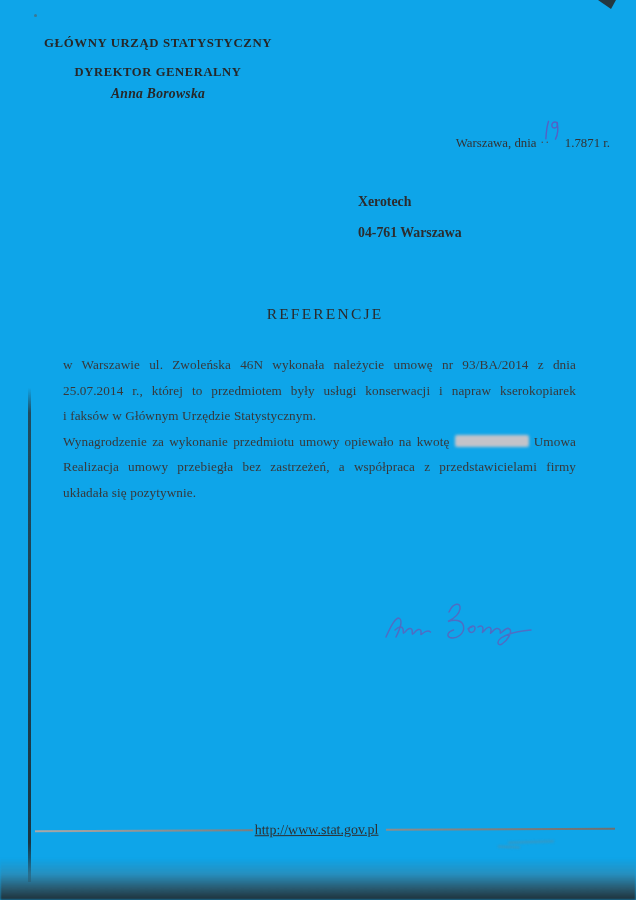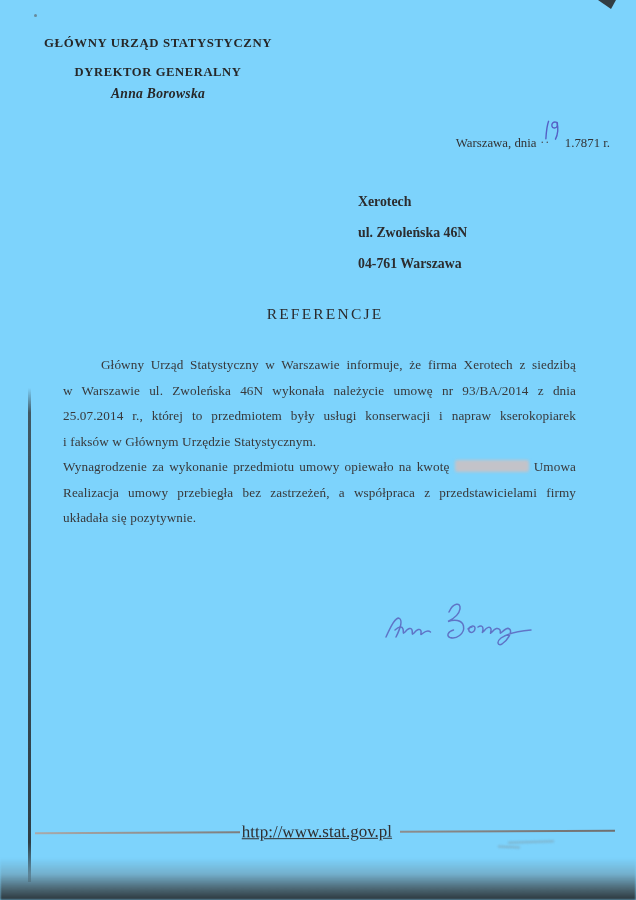--- a/index.html
+++ b/index.html
@@ -1,20 +1,20 @@
 <!DOCTYPE html>
 <html lang="pl"><head>
 <meta charset="utf-8">
 <style>
   * { margin:0; padding:0; box-sizing:border-box; }
   html,body { background:#ffffff; }
   body { font-family:"Liberation Serif","DejaVu Serif",serif; }
   .sheet {
     position:relative; width:636px; height:900px; margin:0 auto;
-    background:#7dd3fc; overflow:hidden; color:#3a3a3c;
+    background:#0ea5e9; overflow:hidden; color:#3a3a3c;
   }
 
   
   .letterhead { position:absolute; left:44px; top:36px; text-align:center; color:#272728; }
   .lh-org   { font-size:12.8px; font-weight:bold; letter-spacing:.6px; }
   .lh-dept  { font-size:12.6px; font-weight:bold; letter-spacing:.6px; margin-top:14px; }
   .lh-name  { font-size:13.6px; font-weight:bold; font-style:italic; margin-top:6px; letter-spacing:.3px; }
 
   
   .dateline { position:absolute; right:26px; top:101px; font-size:12.8px; color:#333335; white-space:nowrap;margin-top:32px; }
@@ -40,21 +40,21 @@
           border-radius:2px; filter:blur(1.6px); vertical-align:-1px; }
 
   
   .sig { position:absolute; left:383px; top:596px; }
 
   
   .footer { position:absolute; left:35px; right:21px; top:822px; display:flex;
             align-items:center; transform:rotate(-0.25deg); }
   .f-line { height:2px; background:linear-gradient(90deg,#a9a9a9,#7d7d7d); flex:1; }
   .f-line.right { flex:1.05; height:2.2px; background:linear-gradient(90deg,#8d8d8d,#6f6f6f); }
-  .f-url { font-size:17px; color:#2f2f31; text-decoration:underline; margin:0 8px 0 2px; white-space:nowrap; }
+  .f-url { font-size:14px; color:#2f2f31; text-decoration:underline; margin:0 8px 0 2px; white-space:nowrap; }
   .f-dot { position:absolute; left:34px; top:14px; width:3px; height:3px; border-radius:50%;
            background:rgba(90,90,90,.6); }
   .smudge { position:absolute; left:498px; top:841px; width:70px; height:9px; filter:blur(1px); }
   .smudge i { display:block; background:rgba(130,130,130,.38); height:1.5px; border:0; }
   .smudge i:first-child { width:46px; margin-left:10px; transform:rotate(-2deg); }
   .smudge i:last-child { width:22px; margin:3px 0 0 0; transform:rotate(2deg); }
 
   
   .edge-bottom { position:absolute; left:0; right:0; bottom:0; height:42px; pointer-events:none;
     background:linear-gradient(180deg, rgba(120,120,120,0) 0%, rgba(95,95,95,.30) 38%,
@@ -87,28 +87,26 @@
           <path d="M16.5,5 C13.5,3.2 11,5.5 11.3,8.2 C11.6,10.8 15.5,11.2 16.8,8.2 C17.2,7 17,5.5 16.8,5"></path>
           <path d="M16.8,5.5 C17.4,10 17,16 13.5,21.5"></path>
         </g>
       </svg>
     </span>
     <span>1.7871 r.</span>
   </div>
 
   <div class="recipient">
     <div>Xerotech</div>
-    <div>ul. Zwoleńska 46N</div>
     <div>04-761 Warszawa</div>
   </div>
 
   <div class="title">REFERENCJE</div>
 
   <div class="body">
-    <div class="bl just indent">Główny Urząd Statystyczny w Warszawie informuje, że firma Xerotech z siedzibą</div>
     <div class="bl just">w Warszawie ul. Zwoleńska 46N wykonała należycie umowę nr 93/BA/2014 z dnia</div>
     <div class="bl just">25.07.2014 r., której to przedmiotem były usługi konserwacji i napraw kserokopiarek</div>
     <div class="bl">i faksów w Głównym Urzędzie Statystycznym.</div>
     <div class="bl just">
       <span>Wynagrodzenie za wykonanie przedmiotu umowy opiewało na kwotę</span>
       <span class="blob"></span>
       <span>Umowa</span>
     </div>
     <div class="bl just">Realizacja umowy przebiegła bez zastrzeżeń, a współpraca z przedstawicielami firmy</div>
     <div class="bl">układała się pozytywnie.</div>

